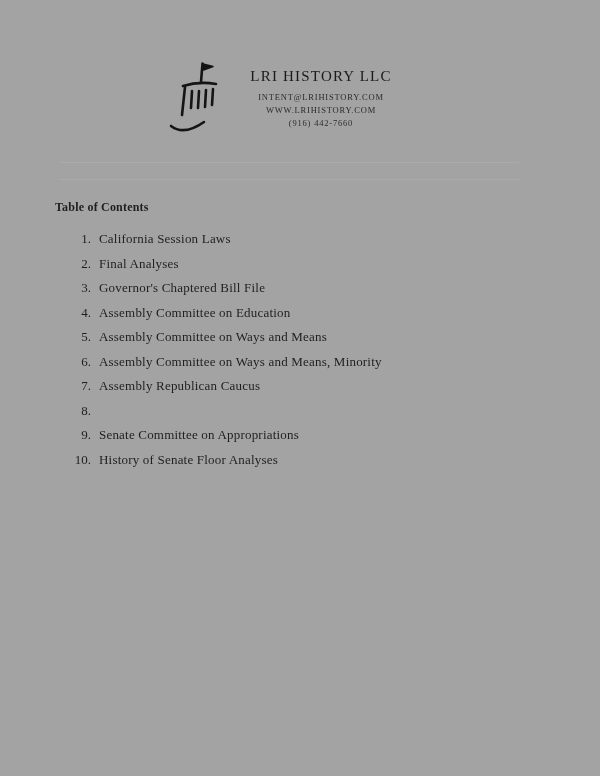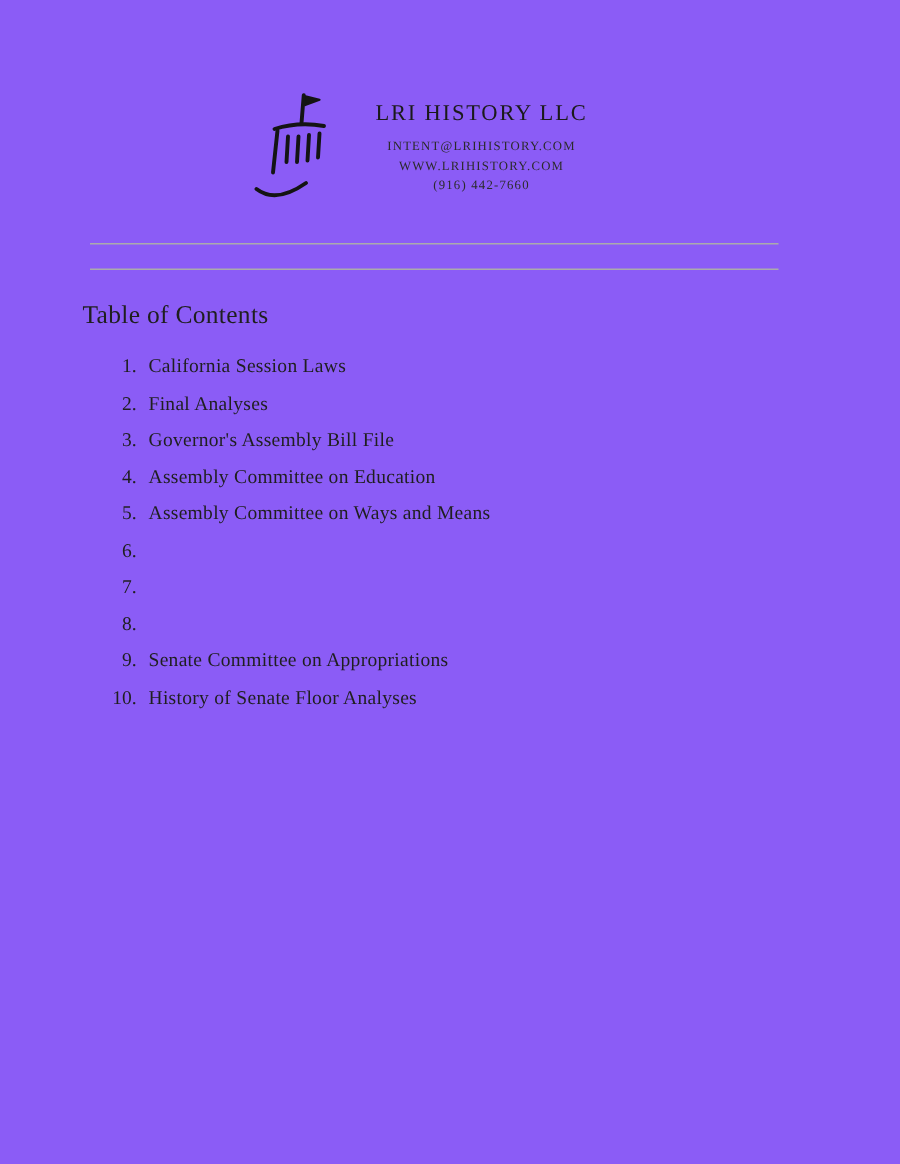--- a/index.html
+++ b/index.html
@@ -4,21 +4,21 @@
 <style>
   html, body {
     margin: 0;
     padding: 0;
     background: #ffffff;
   }
   .page {
     position: relative;
     width: 600px;
     height: 776px;
-    background: #8b5cf6;
+    background: #a3a3a3;
     font-family: "Liberation Serif", "DejaVu Serif", serif;
     color: #1f1f1f;
     overflow: hidden;
   }
 
   
   .letterhead {
     display: flex;
     justify-content: center;
     align-items: center;
@@ -74,22 +74,22 @@
     letter-spacing: 0.4px;
     line-height: 22px;
     white-space: nowrap;
   }
   .ref-line .ref-label { margin-right: 4px; }
   .ref-line.wide-gap .ref-label { margin-right: 10px; }
 
   
   .toc-heading {
     margin: 20px 0 0 55px;
-    font-weight: normal;
-    font-size: 17px;
+    font-weight: bold;
+    font-size: 12px;
     letter-spacing: 0.2px;
   }
   .toc-list {
     margin-top: 16px;
     margin-left: 55px;
   }
   .toc-row {
     display: flex;
     align-items: baseline;
     font-size: 13px;
@@ -154,35 +154,37 @@
     <div class="toc-row">
       <span class="toc-num">1.</span>
       <span class="toc-title">California Session Laws</span>
     </div>
     <div class="toc-row">
       <span class="toc-num">2.</span>
       <span class="toc-title">Final Analyses</span>
     </div>
     <div class="toc-row">
       <span class="toc-num">3.</span>
-      <span class="toc-title">Governor's Assembly Bill File</span>
+      <span class="toc-title">Governor's Chaptered Bill File</span>
     </div>
     <div class="toc-row">
       <span class="toc-num">4.</span>
       <span class="toc-title">Assembly Committee on Education</span>
     </div>
     <div class="toc-row">
       <span class="toc-num">5.</span>
       <span class="toc-title">Assembly Committee on Ways and Means</span>
     </div>
     <div class="toc-row">
       <span class="toc-num">6.</span>
+      <span class="toc-title">Assembly Committee on Ways and Means, Minority</span>
     </div>
     <div class="toc-row">
       <span class="toc-num">7.</span>
+      <span class="toc-title">Assembly Republican Caucus</span>
     </div>
     <div class="toc-row">
       <span class="toc-num">8.</span>
     </div>
     <div class="toc-row">
       <span class="toc-num">9.</span>
       <span class="toc-title">Senate Committee on Appropriations</span>
     </div>
     <div class="toc-row">
       <span class="toc-num">10.</span>

